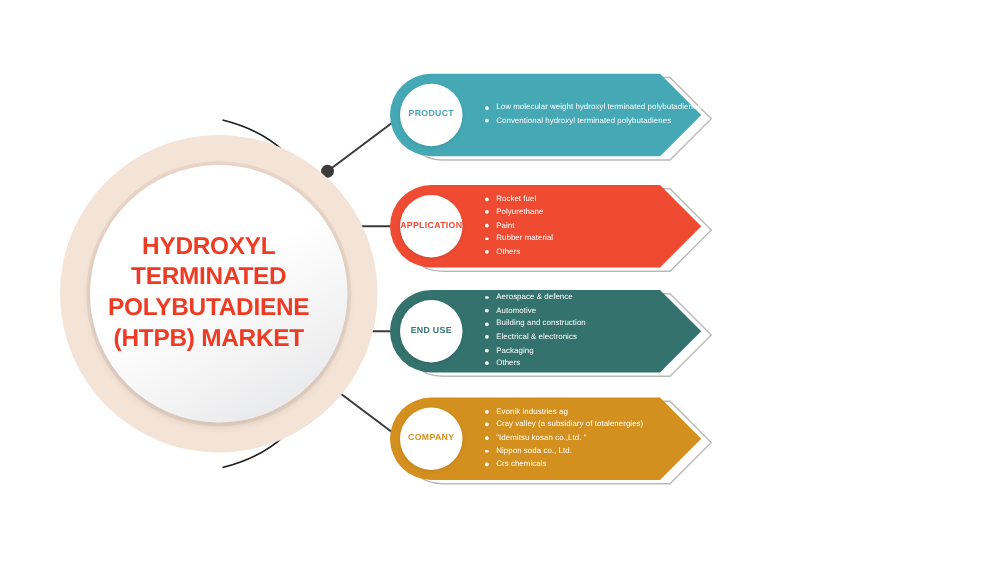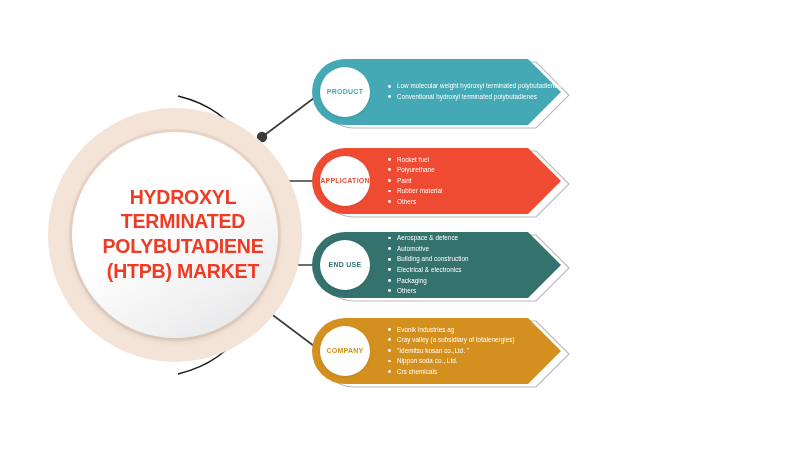--- a/index.html
+++ b/index.html
@@ -25,21 +25,21 @@
   }
   .center-ring-inner-shadow{
     position:absolute;left:21px;top:21px;width:212px;height:212px;
     border-radius:50%;
     background:#e9d6c8;
   }
   .center-disc{
     position:absolute;left:24px;top:24px;width:206px;height:206px;
     border-radius:50%;
     background:linear-gradient(150deg,#ffffff 0%,#ffffff 45%,#f2f2f3 72%,#e2e3e5 100%);
-    display:flex;align-items:center;justify-content:flex-end;
+    display:flex;align-items:center;justify-content:flex-start;
     box-shadow:0 3px 7px rgba(0,0,0,0.10);
   }
   .center-title{
     color:#ef3b24;
     font-weight:bold;
     font-size:19.5px;
     line-height:1.26;
     text-align:center;
     letter-spacing:-0.2px;
     width:190px;

